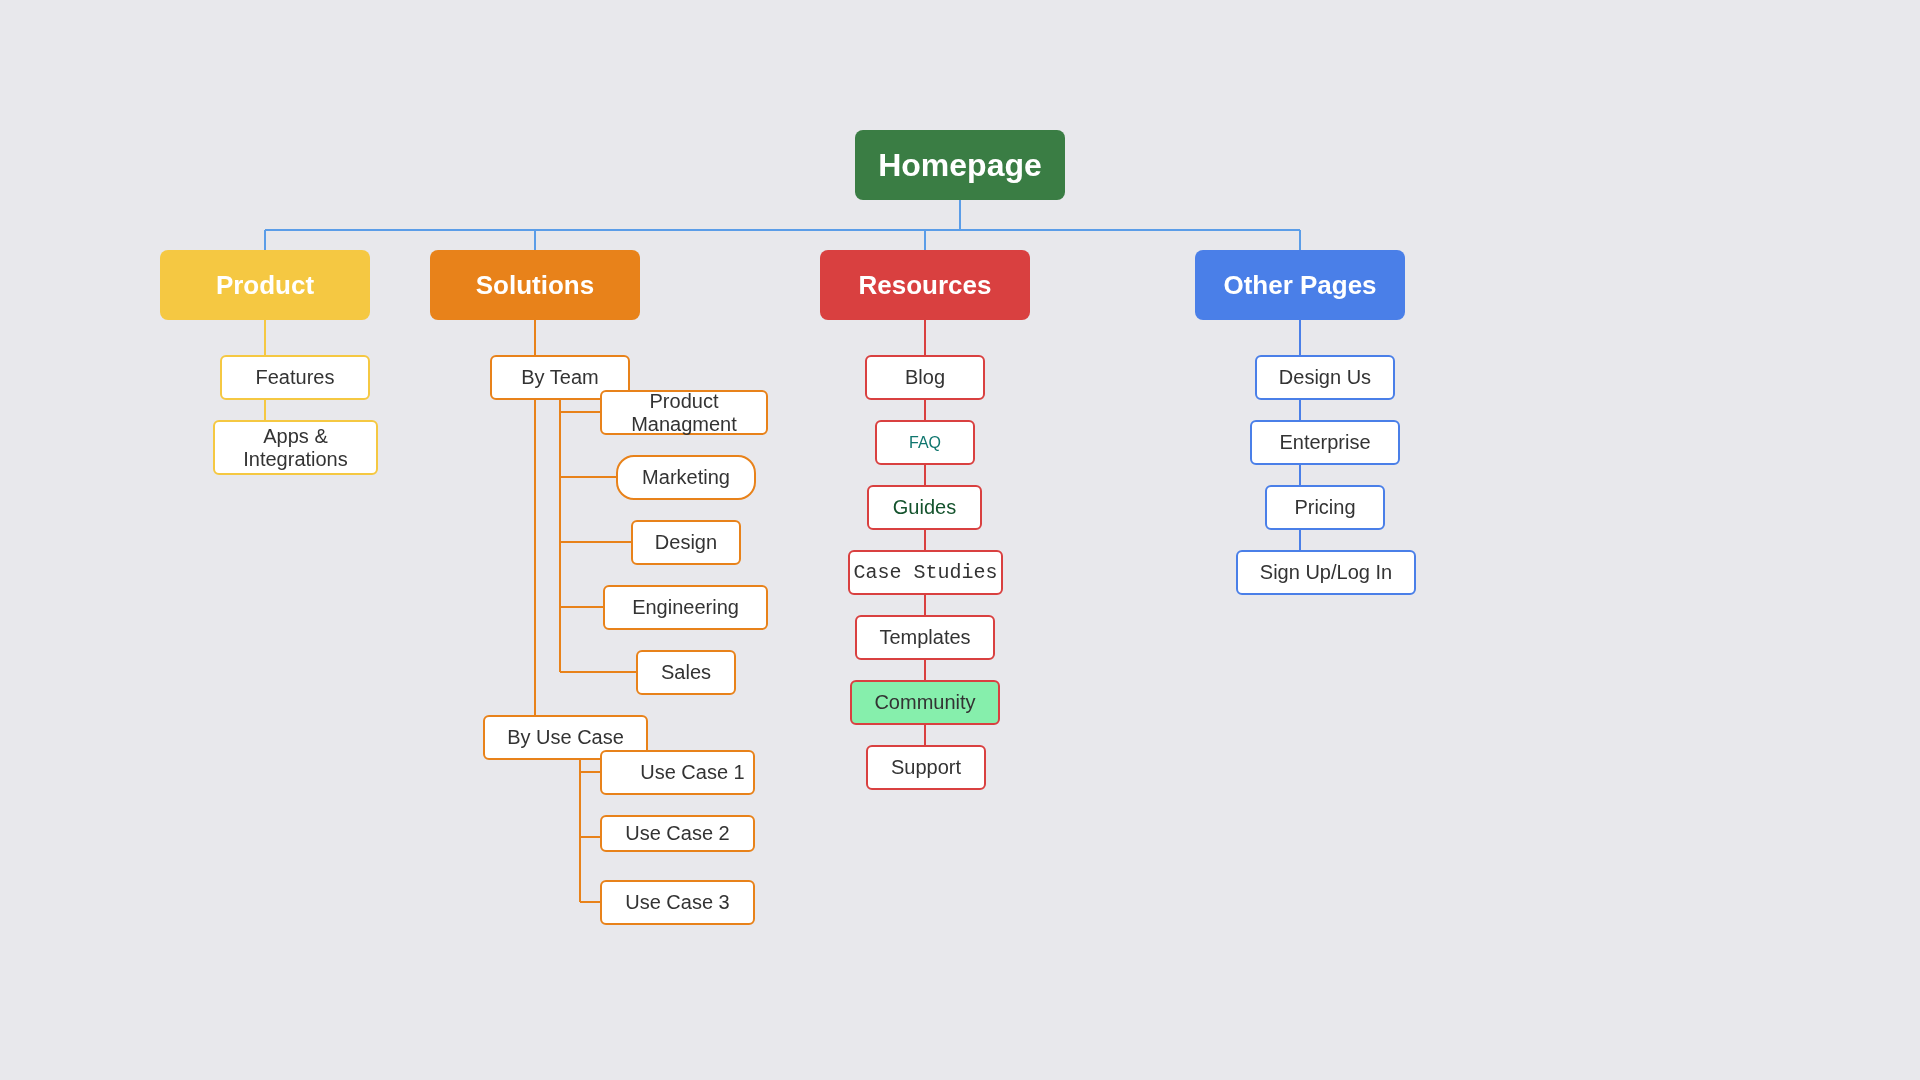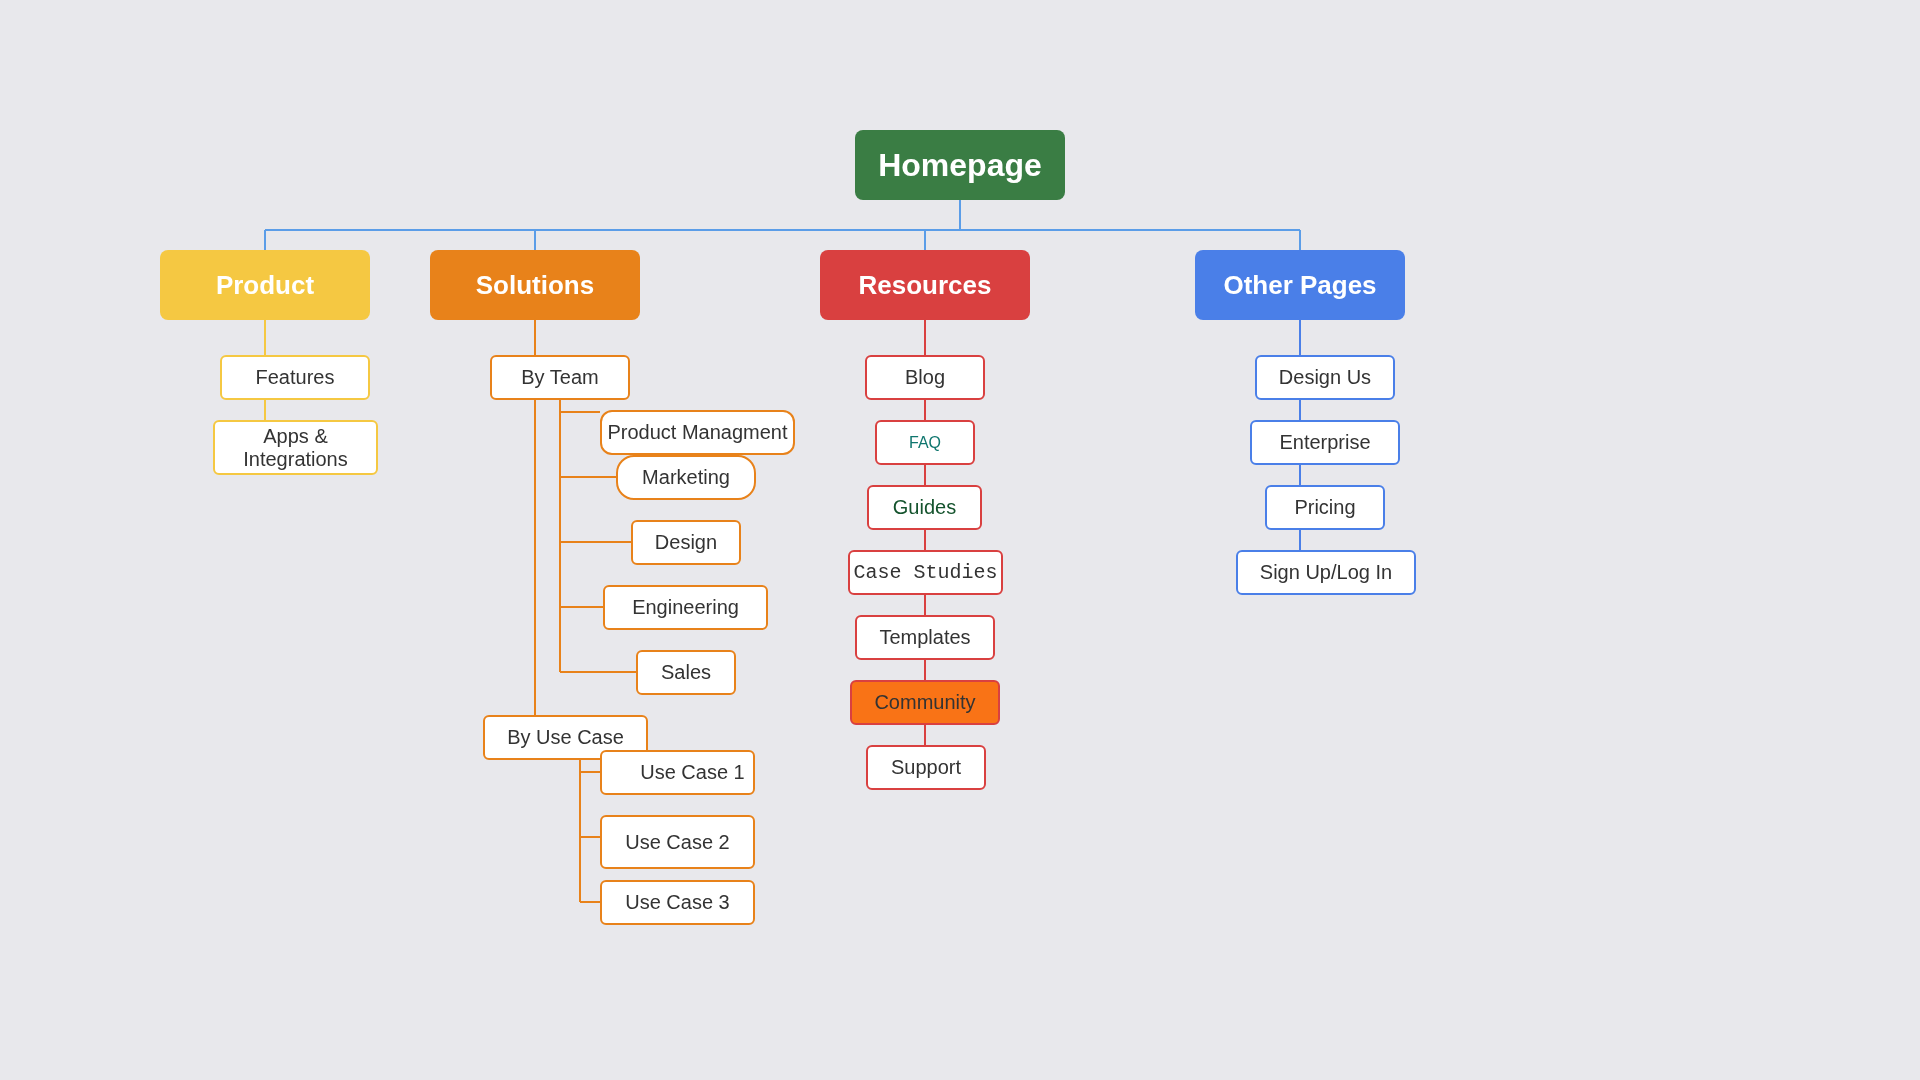--- a/index.html
+++ b/index.html
@@ -128,27 +128,26 @@
       left: 490px;
       top: 355px;
       border: 2px solid #e8821a;
       border-radius: 6px;
     }
     .node-product-mgmt {
       background: white;
       color: #333;
       font-size: 20px;
       font-weight: normal;
-      width: 195px;
+      width: 168px;
       height: 45px;
       left: 600px;
       top: 390px;
       border: 2px solid #e8821a;
-      border-radius: 12px;
-      margin-top: 20px;
+      border-radius: 6px;
     }
     .node-marketing {
       background: white;
       color: #333;
       font-size: 20px;
       font-weight: normal;
       width: 140px;
       height: 45px;
       left: 616px;
       top: 455px;
@@ -217,21 +216,21 @@
       border: 2px solid #e8821a;
       border-radius: 6px;
       padding-left: 30px;
     }
     .node-use-case-2 {
       background: white;
       color: #333;
       font-size: 20px;
       font-weight: normal;
       width: 155px;
-      height: 54px;
+      height: 37px;
       left: 600px;
       top: 815px;
       border: 2px solid #e8821a;
       border-radius: 6px;
     }
     .node-use-case-3 {
       background: white;
       color: #333;
       font-size: 20px;
       font-weight: normal;
@@ -299,21 +298,21 @@
       font-size: 20px;
       font-weight: normal;
       width: 140px;
       height: 45px;
       left: 855px;
       top: 615px;
       border: 2px solid #d94040;
       border-radius: 6px;
     }
     .node-community {
-      background: #f97316;
+      background: #86efac;
       color: #333;
       font-size: 20px;
       font-weight: normal;
       width: 150px;
       height: 45px;
       left: 850px;
       top: 680px;
       border: 2px solid #d94040;
       border-radius: 6px;
     }

